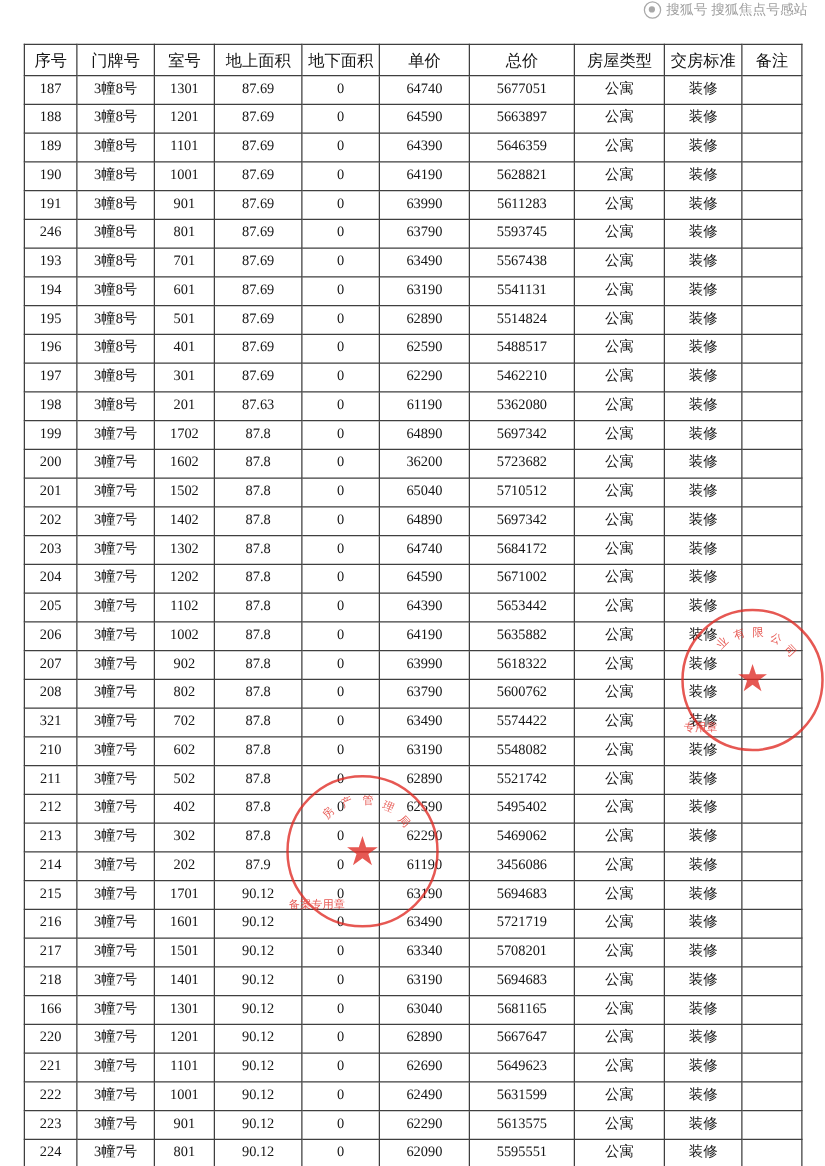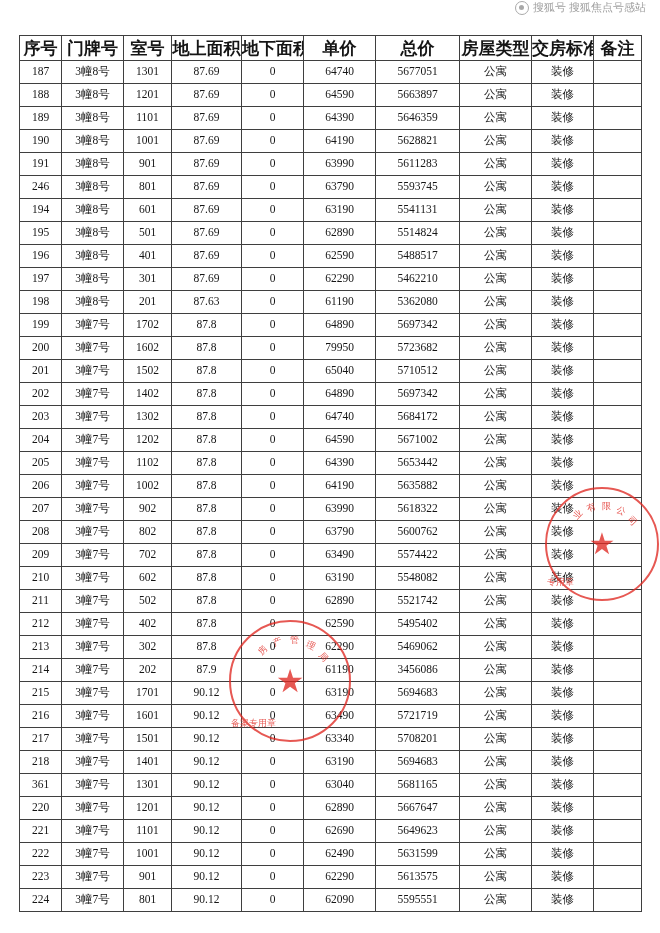--- a/index.html
+++ b/index.html
@@ -69,23 +69,23 @@
     font-size: 11.5px;
     line-height: 1;
     height: 22px;
     padding: 0;
     color: #151515;
     font-family: "Liberation Serif", serif;
     overflow: hidden;
     white-space: nowrap;
   }
   table.price-table th {
-    font-weight: bold;
+    font-weight: normal;
     height: 24px;
-    font-size: 17px;
+    font-size: 13px;
   }
   
   col.c0 { width: 42px; }
   col.c1 { width: 62px; }
   col.c2 { width: 48px; }
   col.c3 { width: 70px; }
   col.c4 { width: 62px; }
   col.c5 { width: 72px; }
   col.c6 { width: 84px; }
   col.c7 { width: 72px; }
@@ -251,20 +251,32 @@
           <td>801</td>
           <td>87.69</td>
           <td>0</td>
           <td>63790</td>
           <td>5593745</td>
           <td>公寓</td>
           <td>装修</td>
           <td></td>
         </tr>
         <tr>
+          <td>193</td>
+          <td>3幢8号</td>
+          <td>701</td>
+          <td>87.69</td>
+          <td>0</td>
+          <td>63490</td>
+          <td>5567438</td>
+          <td>公寓</td>
+          <td>装修</td>
+          <td></td>
+        </tr>
+        <tr>
           <td>194</td>
           <td>3幢8号</td>
           <td>601</td>
           <td>87.69</td>
           <td>0</td>
           <td>63190</td>
           <td>5541131</td>
           <td>公寓</td>
           <td>装修</td>
           <td></td>
@@ -328,21 +340,21 @@
           <td>公寓</td>
           <td>装修</td>
           <td></td>
         </tr>
         <tr>
           <td>200</td>
           <td>3幢7号</td>
           <td>1602</td>
           <td>87.8</td>
           <td>0</td>
-          <td>79950</td>
+          <td>36200</td>
           <td>5723682</td>
           <td>公寓</td>
           <td>装修</td>
           <td></td>
         </tr>
         <tr>
           <td>201</td>
           <td>3幢7号</td>
           <td>1502</td>
           <td>87.8</td>
@@ -431,21 +443,21 @@
           <td>802</td>
           <td>87.8</td>
           <td>0</td>
           <td>63790</td>
           <td>5600762</td>
           <td>公寓</td>
           <td>装修</td>
           <td></td>
         </tr>
         <tr>
-          <td>209</td>
+          <td>321</td>
           <td>3幢7号</td>
           <td>702</td>
           <td>87.8</td>
           <td>0</td>
           <td>63490</td>
           <td>5574422</td>
           <td>公寓</td>
           <td>装修</td>
           <td></td>
         </tr>
@@ -551,21 +563,21 @@
           <td>1401</td>
           <td>90.12</td>
           <td>0</td>
           <td>63190</td>
           <td>5694683</td>
           <td>公寓</td>
           <td>装修</td>
           <td></td>
         </tr>
         <tr>
-          <td>361</td>
+          <td>166</td>
           <td>3幢7号</td>
           <td>1301</td>
           <td>90.12</td>
           <td>0</td>
           <td>63040</td>
           <td>5681165</td>
           <td>公寓</td>
           <td>装修</td>
           <td></td>
         </tr>

